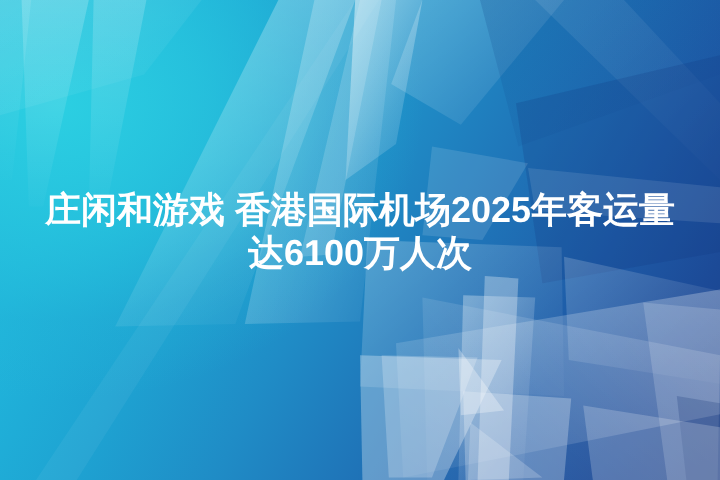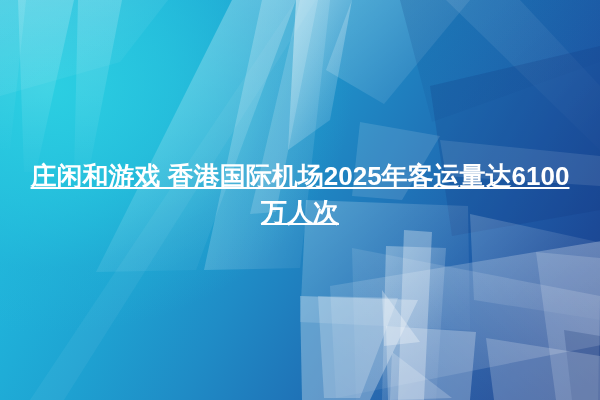--- a/index.html
+++ b/index.html
@@ -59,26 +59,25 @@
   
   .headline {
     position: absolute;
     left: 0;
     right: 0;
     top: 158px;
     padding: 0 24px;
     box-sizing: border-box;
     text-align: center;
     color: #ffffff;
-    font-size: 26px;
+    font-size: 30px;
     font-weight: bold;
     line-height: 36px;
     letter-spacing: 0px;
     white-space: normal;
-    text-decoration: underline;
   }
 </style>
 </head>
 <body>
 
 <div id="banner">
 
   <div class="bg-base"></div>
   <div class="bg-cyanwash"></div>
 

